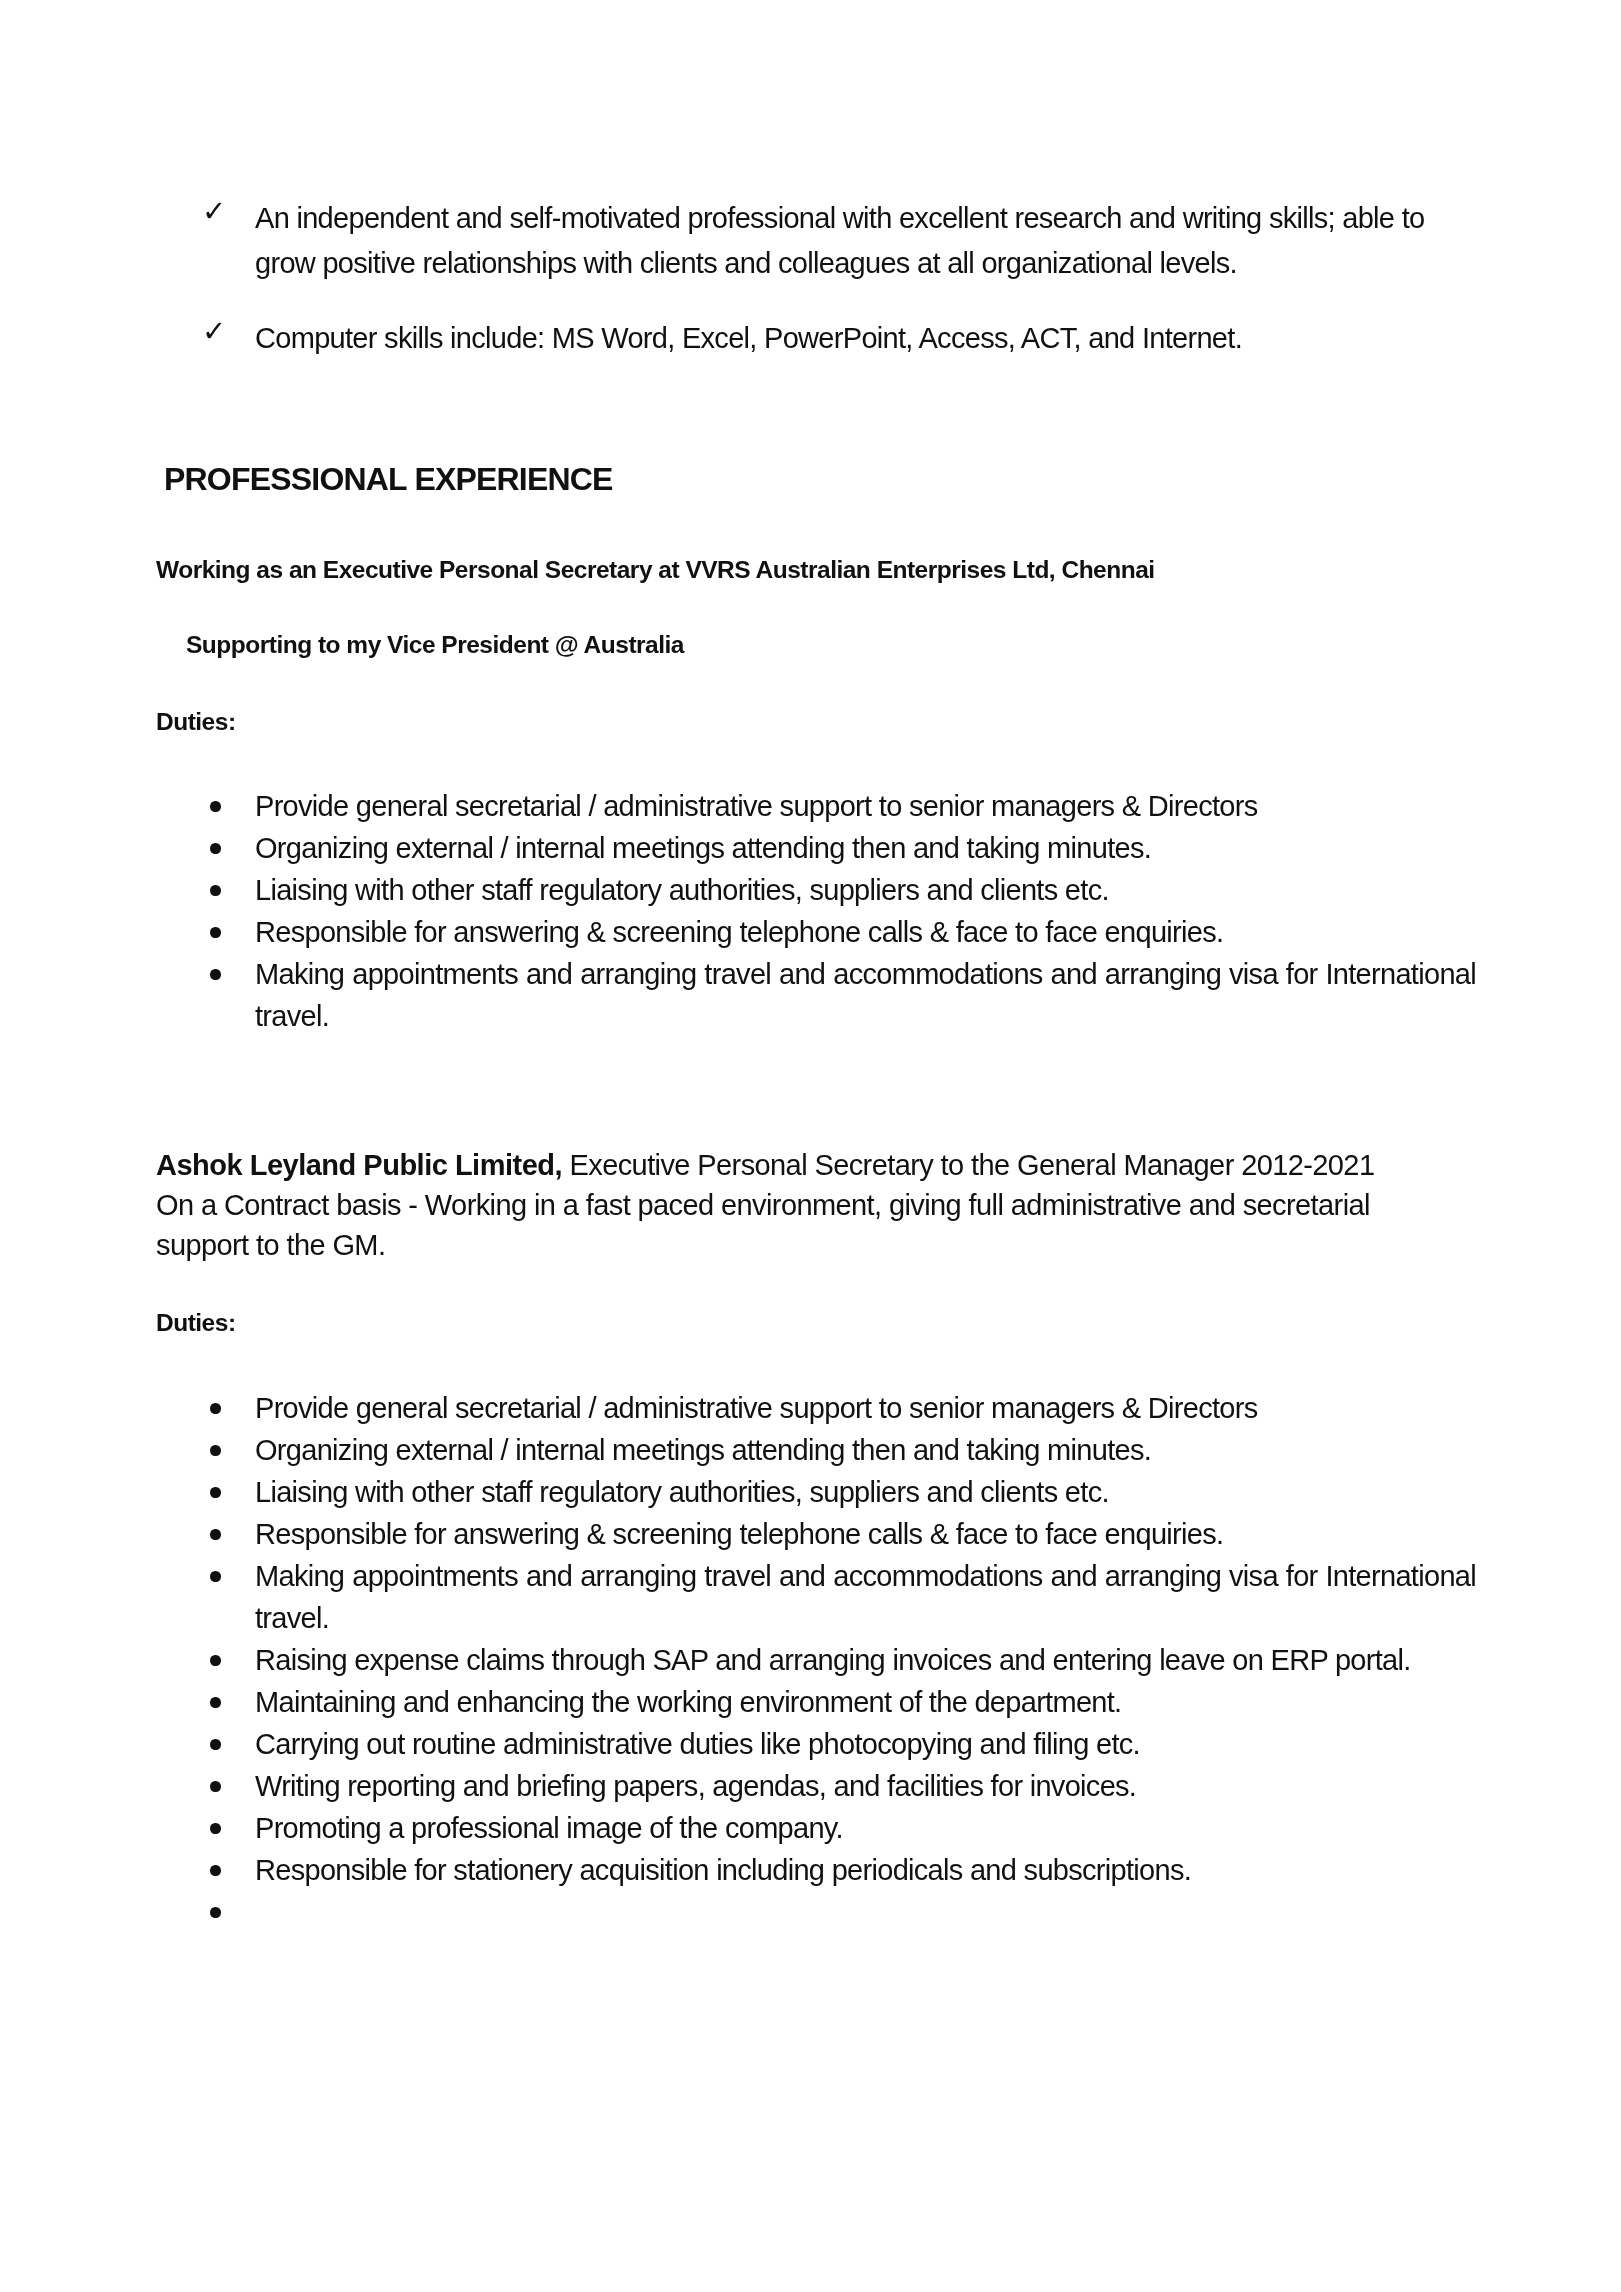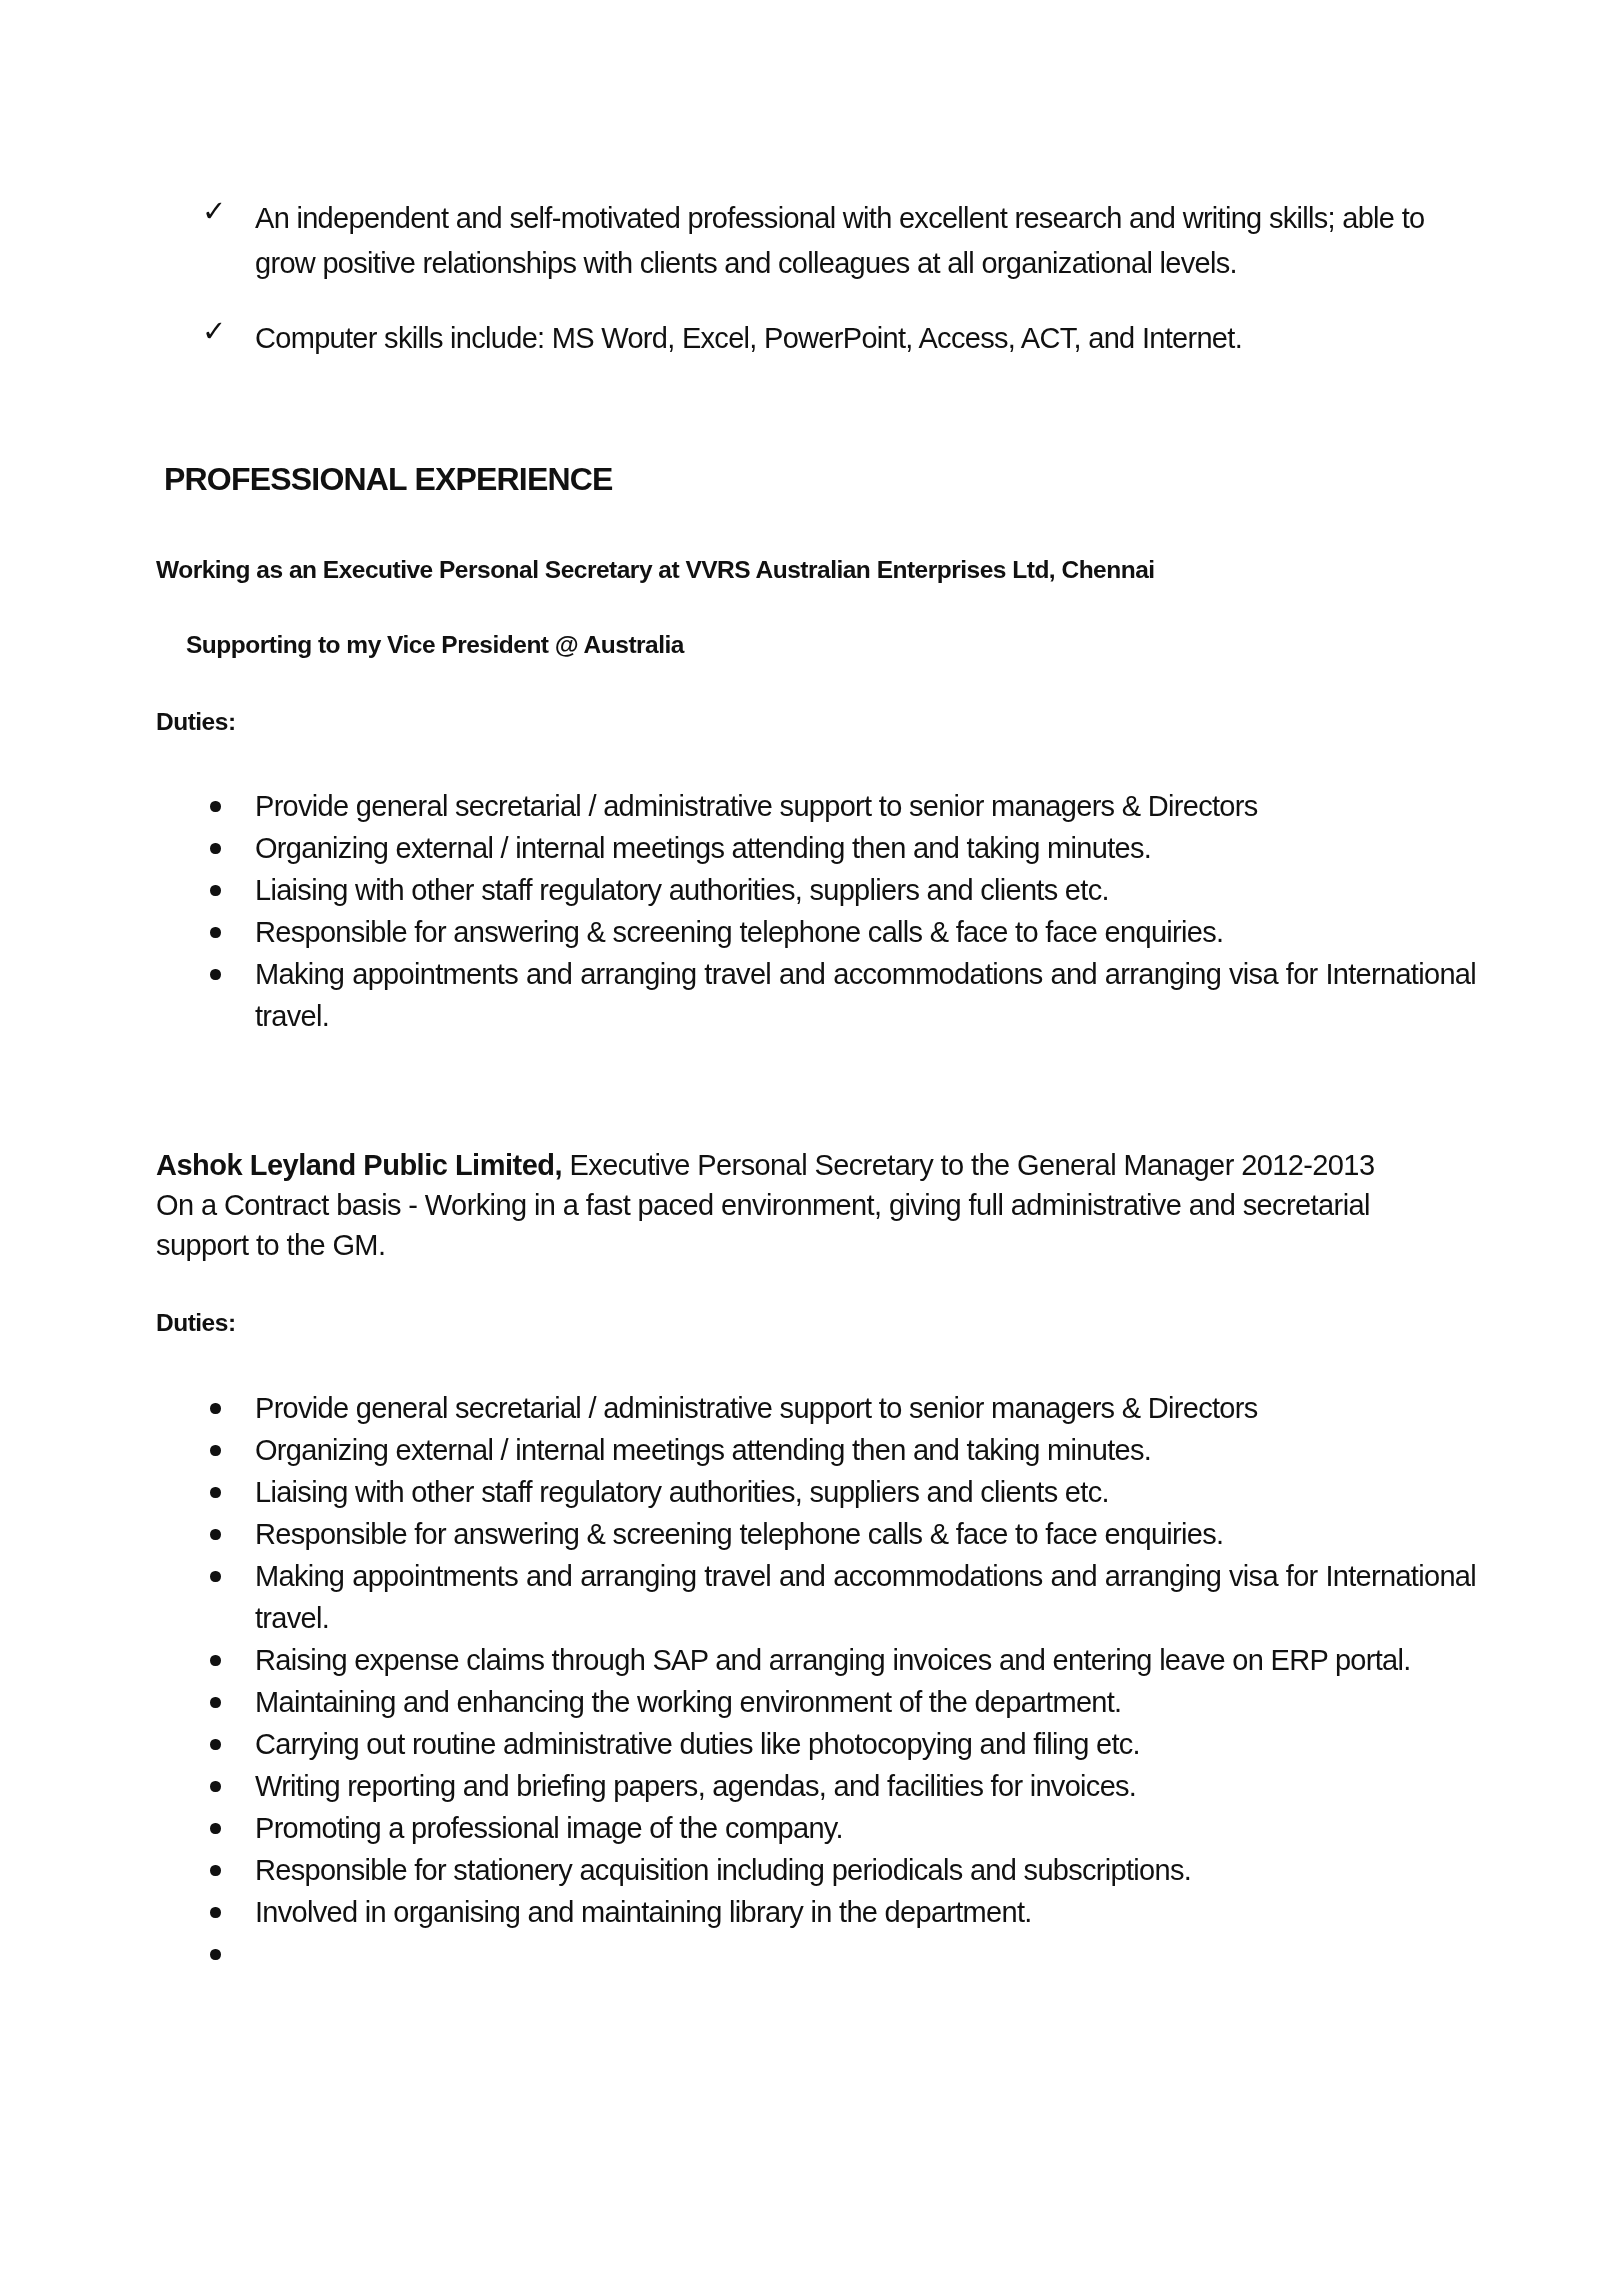--- a/index.html
+++ b/index.html
@@ -40,35 +40,34 @@
 
   <ul class="bullets" id="job1-list" style="top:785px;">
       <li><span class="dot"></span><span>Provide general secretarial / administrative support to senior managers &amp; Directors</span></li>
       <li><span class="dot"></span><span>Organizing external / internal meetings attending then and taking minutes.</span></li>
       <li><span class="dot"></span><span>Liaising with other staff regulatory authorities, suppliers and clients etc.</span></li>
       <li><span class="dot"></span><span>Responsible for answering &amp; screening telephone calls &amp; face to face enquiries.</span></li>
       <li><span class="dot"></span><span>Making appointments and arranging travel and accommodations and arranging visa for International travel.</span></li>
     </ul>
 
   <div class="abs job2">
-    <span class="co">Ashok Leyland Public Limited,</span><span> Executive Personal Secretary to the General Manager 2012-2013</span><br>
+    <span class="co">Ashok Leyland Public Limited,</span><span> Executive Personal Secretary to the General Manager 2012-2021</span><br>
     <span>On a Contract basis - Working in a fast paced environment, giving full administrative and secretarial support to the GM.</span>
   </div>
   <div class="abs sub" style="left:156px; top:1309px;">Duties:</div>
 
   <ul class="bullets" id="job2-list" style="top:1387px;">
       <li><span class="dot"></span><span>Provide general secretarial / administrative support to senior managers &amp; Directors</span></li>
       <li><span class="dot"></span><span>Organizing external / internal meetings attending then and taking minutes.</span></li>
       <li><span class="dot"></span><span>Liaising with other staff regulatory authorities, suppliers and clients etc.</span></li>
       <li><span class="dot"></span><span>Responsible for answering &amp; screening telephone calls &amp; face to face enquiries.</span></li>
       <li><span class="dot"></span><span>Making appointments and arranging travel and accommodations and arranging visa for International travel.</span></li>
       <li><span class="dot"></span><span>Raising expense claims through SAP and arranging invoices and entering leave on ERP portal.</span></li>
       <li><span class="dot"></span><span>Maintaining and enhancing the working environment of the department.</span></li>
       <li><span class="dot"></span><span>Carrying out routine administrative duties like photocopying and filing etc.</span></li>
       <li><span class="dot"></span><span>Writing reporting and briefing papers, agendas, and facilities for invoices.</span></li>
       <li><span class="dot"></span><span>Promoting a professional image of the company.</span></li>
       <li><span class="dot"></span><span>Responsible for stationery acquisition including periodicals and subscriptions.</span></li>
-      <li><span class="dot"></span><span>Involved in organising and maintaining library in the department.</span></li>
       <li style="height: 42px;"><span class="dot"></span><span></span></li>
     </ul>
 
 </div>
 
 
 </body></html>

